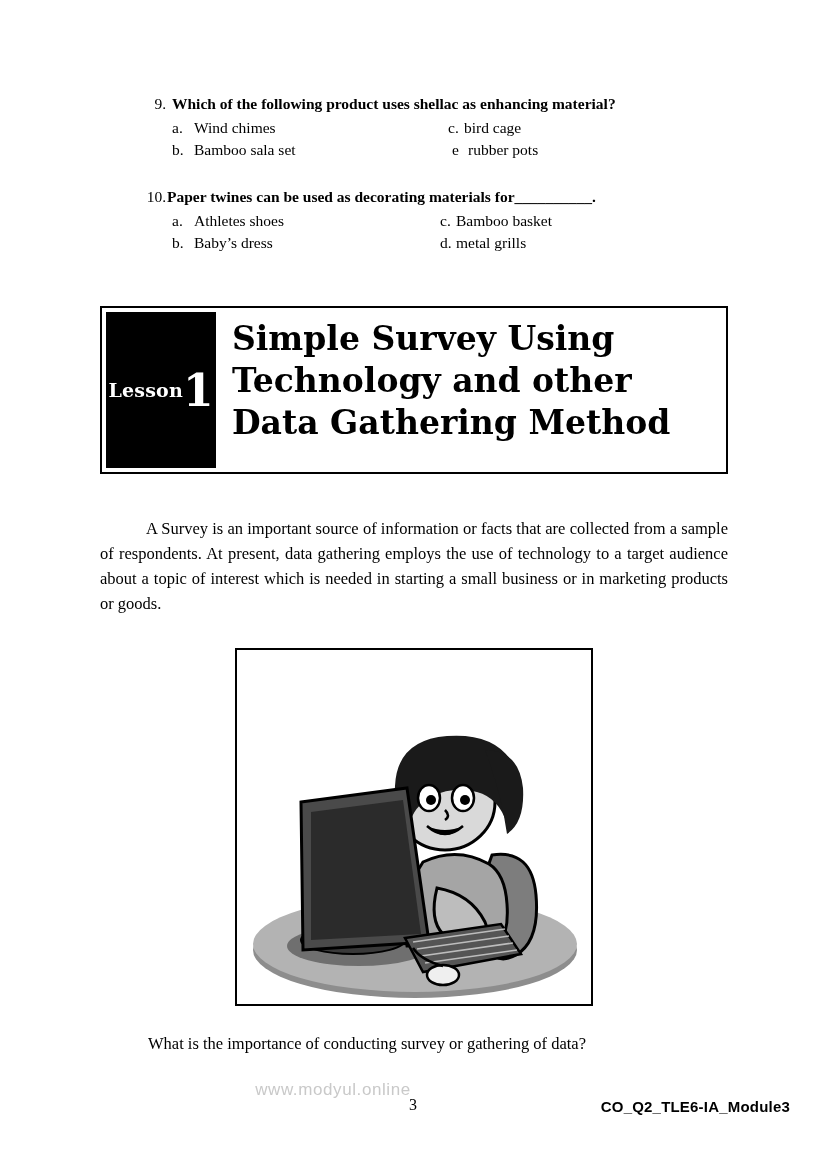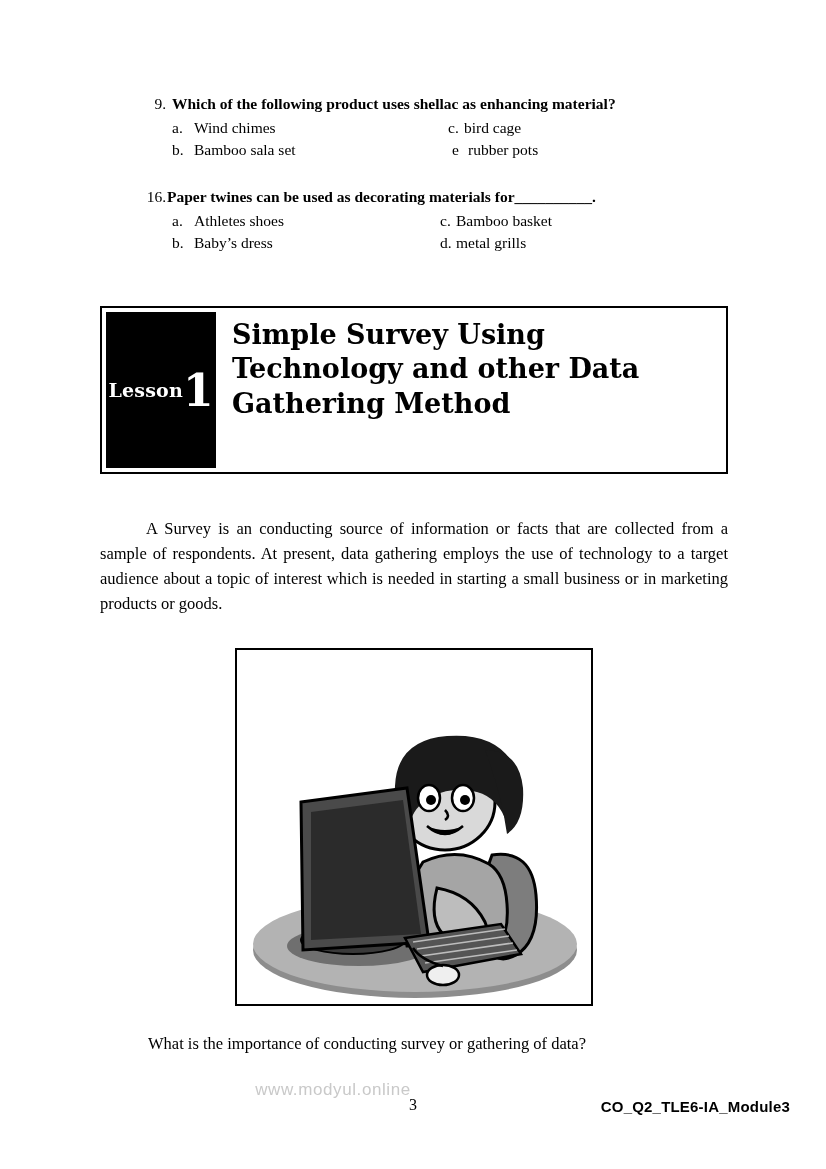--- a/index.html
+++ b/index.html
@@ -115,21 +115,21 @@
     font-weight: bold;
     font-size: 44px;
     line-height: 1.05;
     margin-top: 2px;
   }
   .lesson-title {
     flex: 1;
     padding: 10px 6px 6px 12px;
     font-family: "DejaVu Serif", serif;
     font-weight: bold;
-    font-size: 27px;
+    font-size: 33px;
     line-height: 1.27;
     color: #000;
   }
 
   
   .intro {
     position: absolute;
     left: 100px;
     top: 516px;
     width: 628px;
@@ -227,21 +227,21 @@
           <span class="opt-right indent" style="padding-left:12px">
             <span class="opt-label">e</span>
             <span>rubber pots</span>
           </span>
         </div>
       </div>
     </div>
 
     <div class="quiz-item" style="margin-top:26px">
       <div class="q-line">
-        <span class="q-num wide">16.</span>
+        <span class="q-num wide">10.</span>
         <span class="q-text">Paper twines can be used as decorating materials for__________.</span>
       </div>
       <div class="q-options">
         <div class="opt-row">
           <span class="opt-left">
             <span class="opt-label">a.</span>
             <span>Athletes shoes</span>
           </span>
           <span class="opt-right">
             <span class="opt-label">c.</span>
@@ -264,21 +264,21 @@
   </div>
 
   <div class="lesson-banner">
     <div class="lesson-tab">
       <div class="lesson-word">Lesson</div>
       <div class="lesson-num">1</div>
     </div>
     <div class="lesson-title">Simple Survey Using Technology and other Data Gathering Method</div>
   </div>
 
-  <div class="intro">A Survey is an conducting source of information or facts that are collected from a sample of respondents. At present, data gathering employs the use of technology to a target audience about a topic of interest which is needed in starting a small business or in marketing products or goods.</div>
+  <div class="intro">A Survey is an important source of information or facts that are collected from a sample of respondents. At present, data gathering employs the use of technology to a target audience about a topic of interest which is needed in starting a small business or in marketing products or goods.</div>
 
   <div class="figure">
     <svg width="354" height="354" viewBox="0 0 354 354">
       <rect x="0" y="0" width="354" height="354" fill="#ffffff"></rect>
 
       <ellipse cx="178" cy="300" rx="162" ry="48" fill="#8d8d8d"></ellipse>
       <ellipse cx="178" cy="294" rx="162" ry="48" fill="#b3b3b3"></ellipse>
 
       <ellipse cx="122" cy="296" rx="72" ry="20" fill="#6f6f6f"></ellipse>
 

